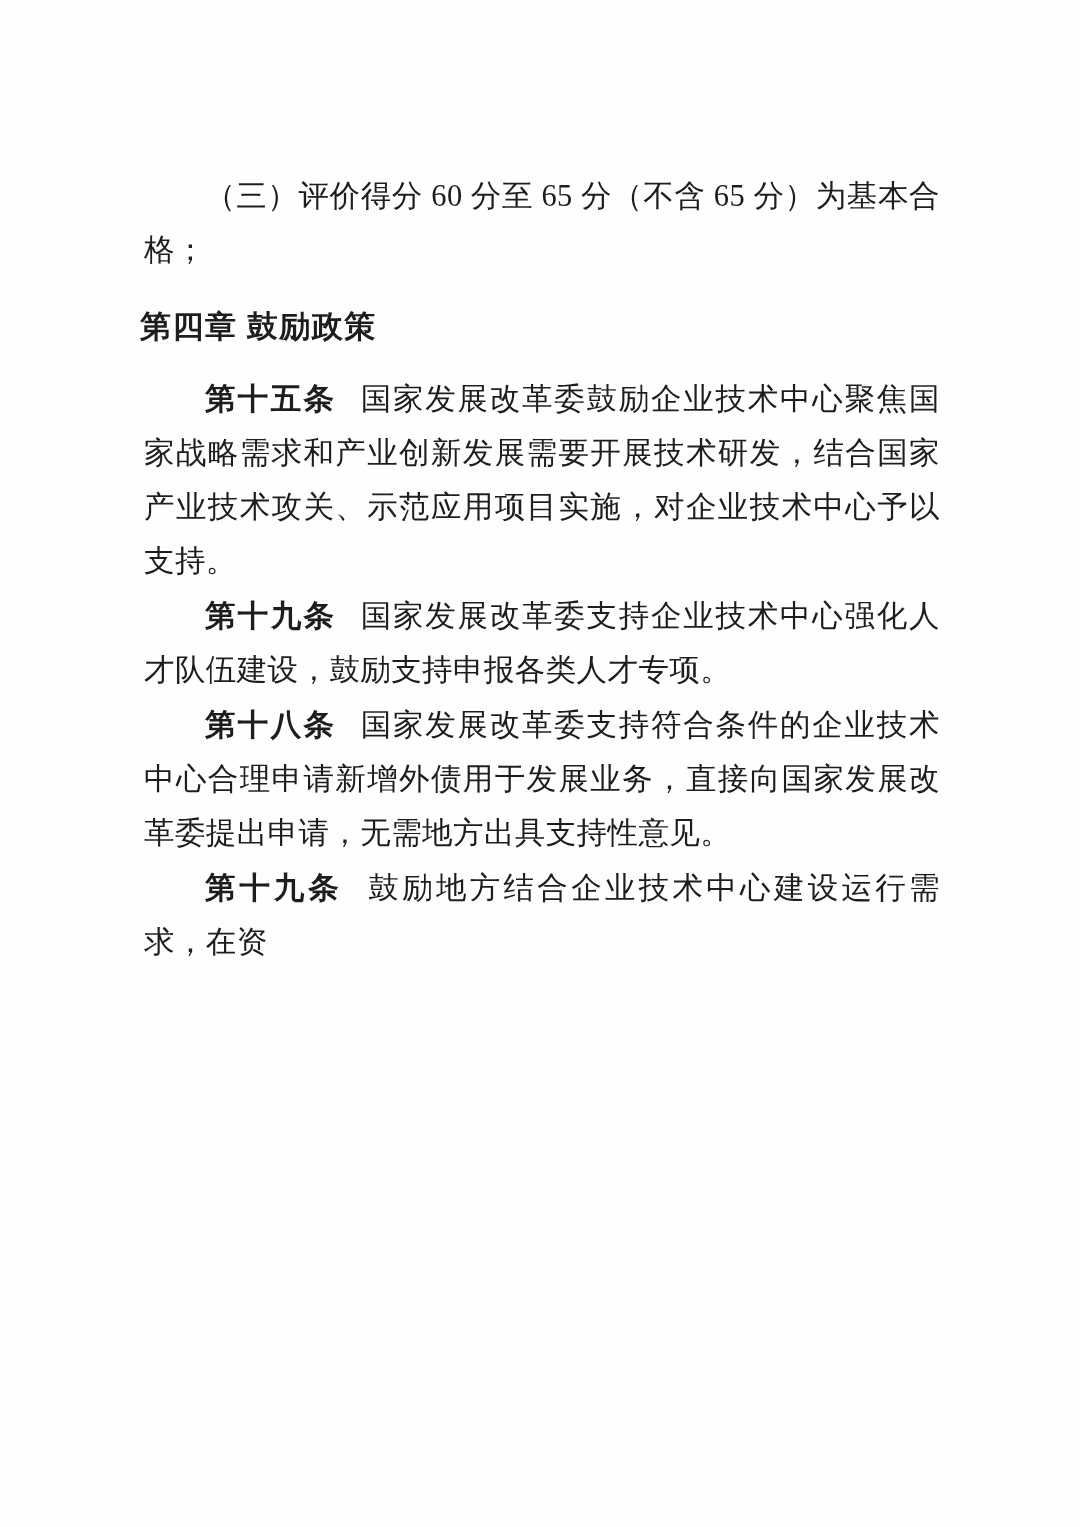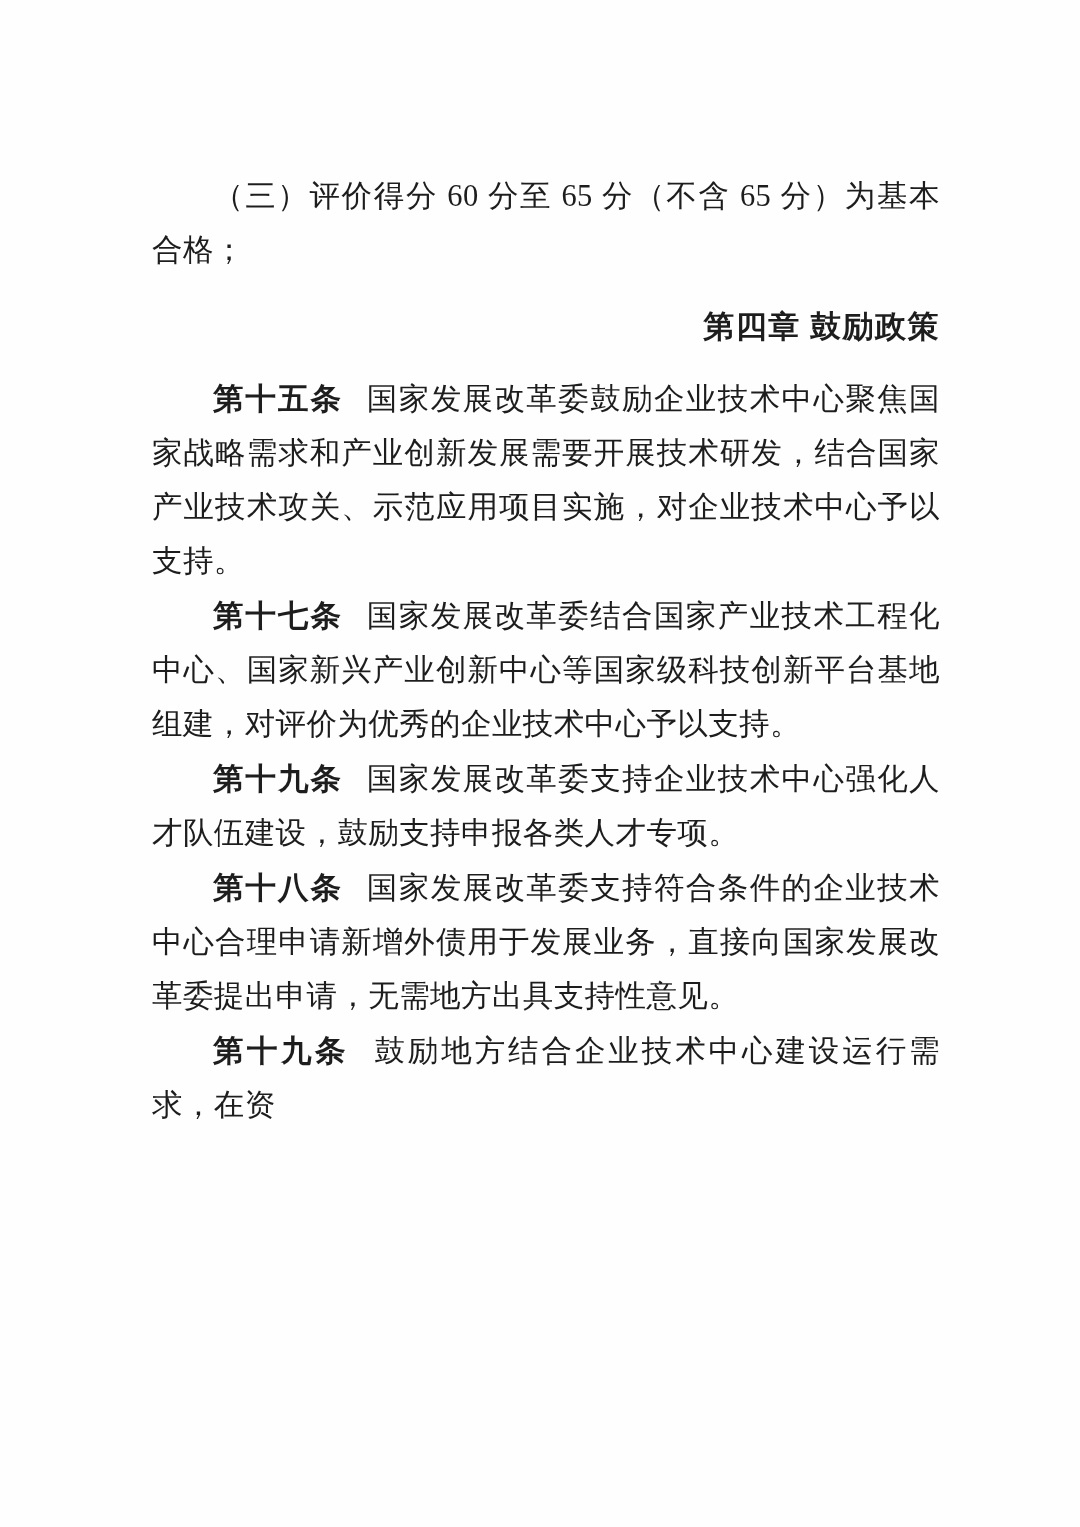--- a/index.html
+++ b/index.html
@@ -23,33 +23,33 @@
     background: #fefefe;
   }
   .doc-body {
     font-size: 30.5px;
     line-height: 1.77;
     letter-spacing: 0.4px;
     text-align: justify;
     color: #1d1d1d;
   }
   .para {
-    margin: 0 0 1px 12px;
+    margin: 0 0 1px 4px;
     text-indent: 2em;
   }
   .article-label {
     font-weight: bold;
     letter-spacing: 1px;
   }
   .gap {
     display: inline-block;
     width: 0.75em;
   }
   .chapter-heading {
-    text-align: right;
+    text-align: left;
     font-weight: bold;
     font-size: 31px;
     letter-spacing: 1.5px;
     margin: 22px 0 18px 0;
     text-indent: 0;
   }
 </style>
 </head>
 <body>
 
@@ -58,21 +58,20 @@
 
     <p class="para">（三）评价得分 60 分至 65 分（不含 65 分）为基本合格；</p>
 
 
 
     <p class="chapter-heading">第四章  鼓励政策</p>
 
     <p class="para"><span class="article-label">第十五条</span><span class="gap"></span><span>国家发展改革委鼓励企业技术中心聚焦国家战略需求和产业创新发展需要开展技术研发，结合国家产业技术攻关、示范应用项目实施，对企业技术中心予以支持。</span></p>
 
 
-    <p class="para"><span class="article-label">第十七条</span><span class="gap"></span><span>国家发展改革委结合国家产业技术工程化中心、国家新兴产业创新中心等国家级科技创新平台基地组建，对评价为优秀的企业技术中心予以支持。</span></p>
 
     <p class="para"><span class="article-label">第十九条</span><span class="gap"></span><span>国家发展改革委支持企业技术中心强化人才队伍建设，鼓励支持申报各类人才专项。</span></p>
 
     <p class="para"><span class="article-label">第十八条</span><span class="gap"></span><span>国家发展改革委支持符合条件的企业技术中心合理申请新增外债用于发展业务，直接向国家发展改革委提出申请，无需地方出具支持性意见。</span></p>
 
     <p class="para"><span class="article-label">第十九条</span><span class="gap"></span><span>鼓励地方结合企业技术中心建设运行需求，在资</span></p>
 
   </div>
 </div>
 

